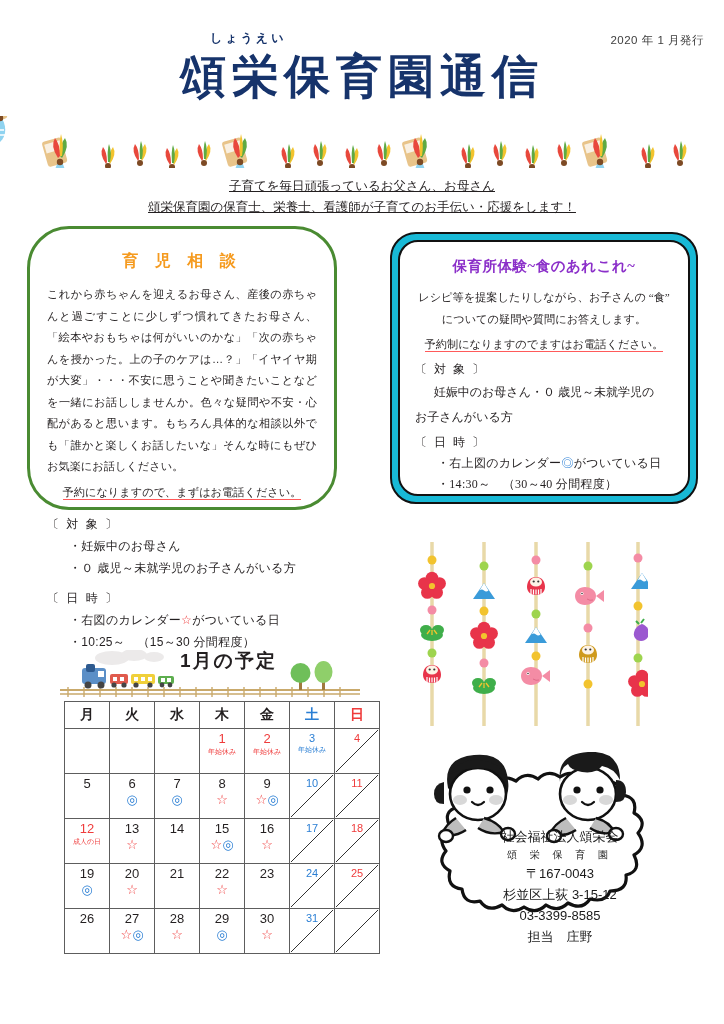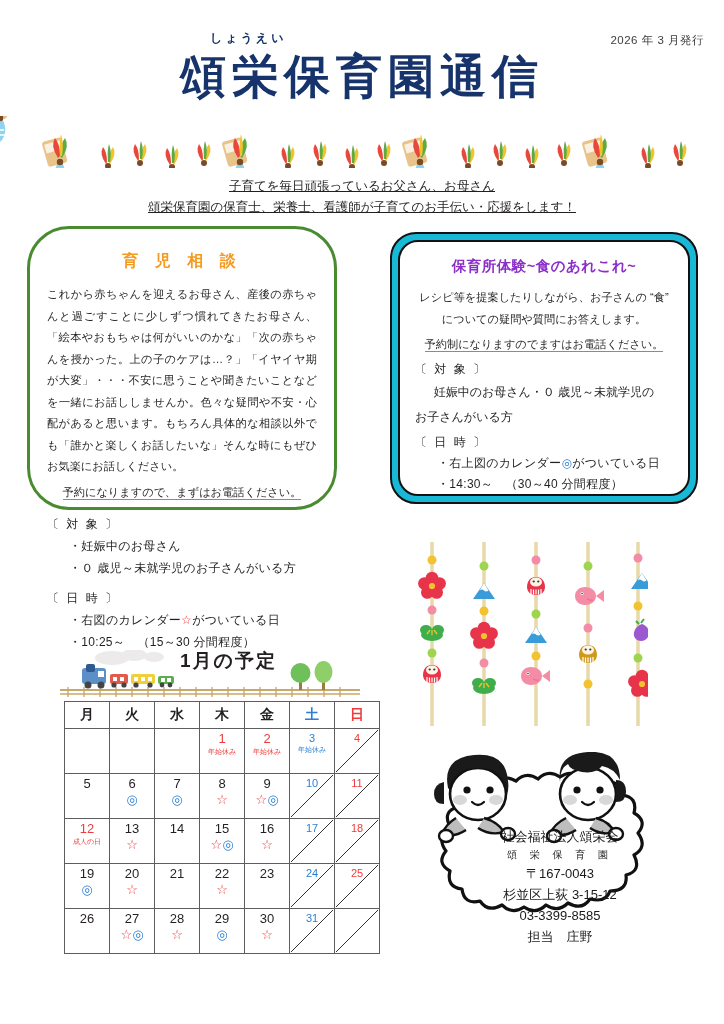--- a/index.html
+++ b/index.html
@@ -59,20 +59,21 @@
     position:absolute;left:390px;top:232px;width:308px;height:272px;
   }
   .blue-outer{
     position:absolute;inset:0;background:#18b9d6;
     border:2.5px solid #111;border-radius:26px;
   }
   .blue-inner{
     position:absolute;left:8px;top:8px;right:8px;bottom:8px;background:#fff;
     border:2px solid #111;border-radius:20px;box-sizing:border-box;
     padding:12px 15px;
+    font-family:Liberation Serif, serif;
   }
   .blue-title{
     text-align:center;font-size:14.5px;font-weight:bold;color:#8b2fc9;
     letter-spacing:.5px;margin:3px 0 11px 0;
   }
   .bt-c{text-align:center;}
 
   
   .cal-heading{
     position:absolute;left:180px;top:648px;font-size:19px;font-weight:bold;
@@ -112,21 +113,21 @@
     position:absolute;left:0;top:74px;width:300px;text-align:center;
     font-size:13px;line-height:1.62;color:#1a1a1a;
   }
   .addr-text .big{letter-spacing:5px;font-size:10px;}
 </style>
 </head>
 <body>
 
 <div class="page">
 
-  <div class="issue-date">2026 年 3 月発行</div>
+  <div class="issue-date">2020 年 1 月発行</div>
 
   <div class="title-wrap">
     <div class="furigana">しょうえい</div>
     <div class="main-title">頌栄保育園通信</div>
   </div>
 
   <svg class="deco-border" viewBox="0 0 724 52">
     <g id="hago">
       <rect x="-13" y="-22" width="20" height="26" rx="3" fill="#e8c48a" transform="rotate(-16)"></rect>
       <rect x="-11" y="-19" width="16" height="9" fill="#fff" opacity=".75" transform="rotate(-16)"></rect>

